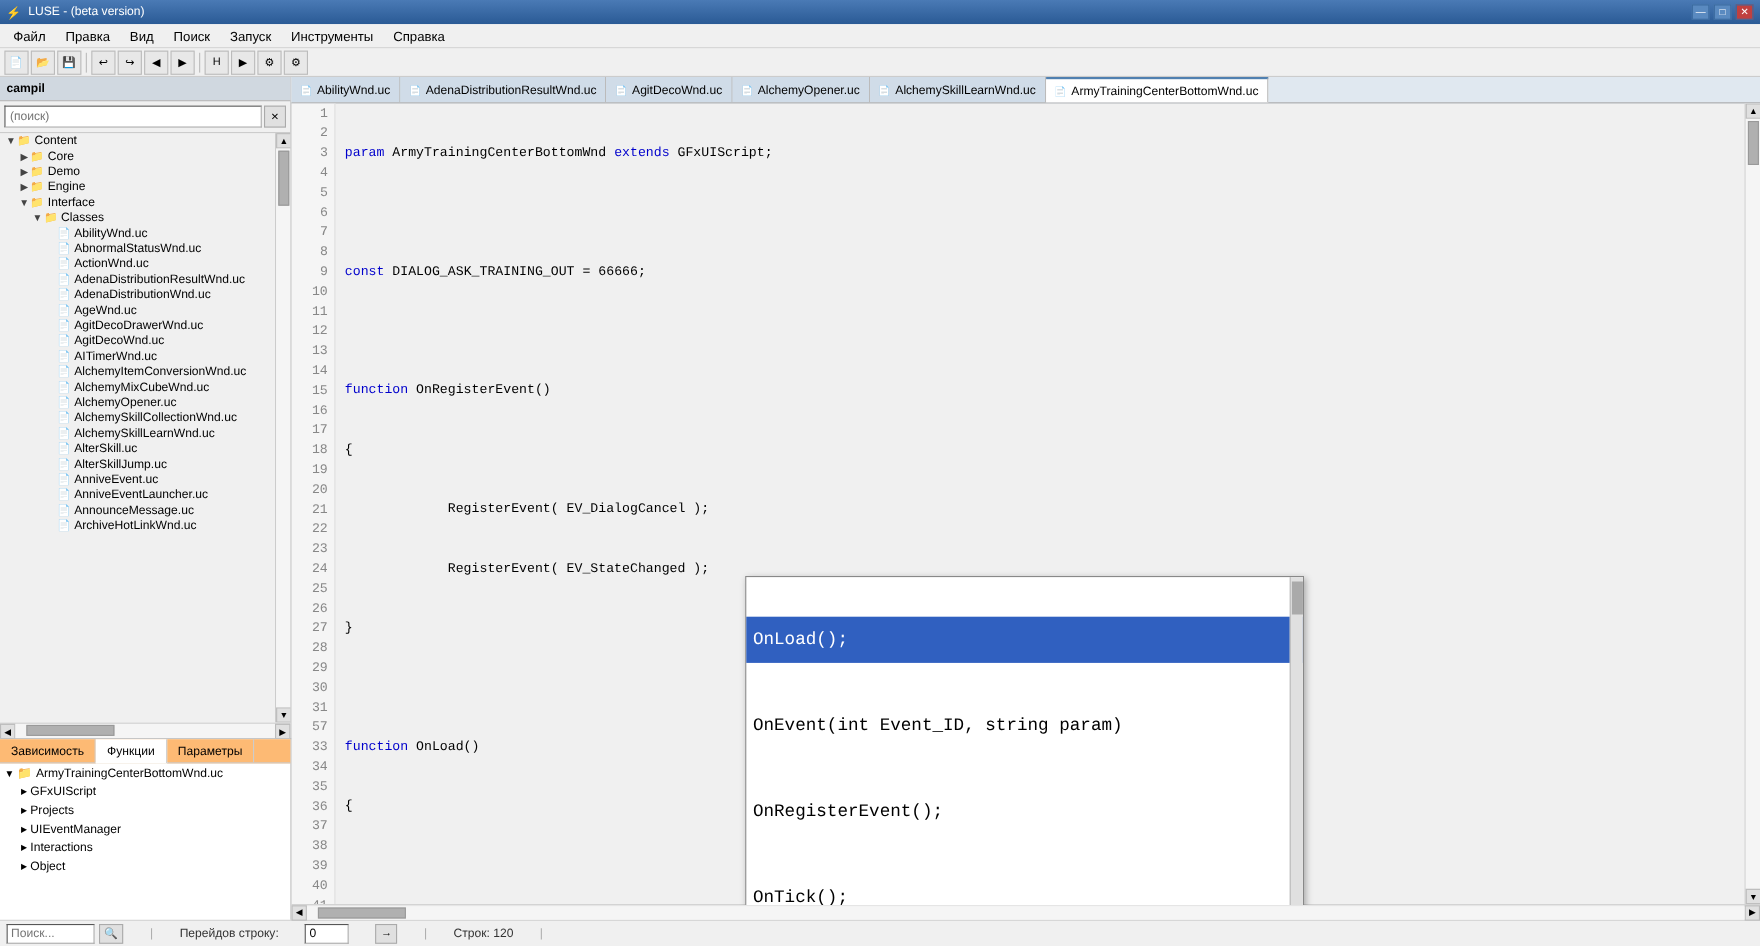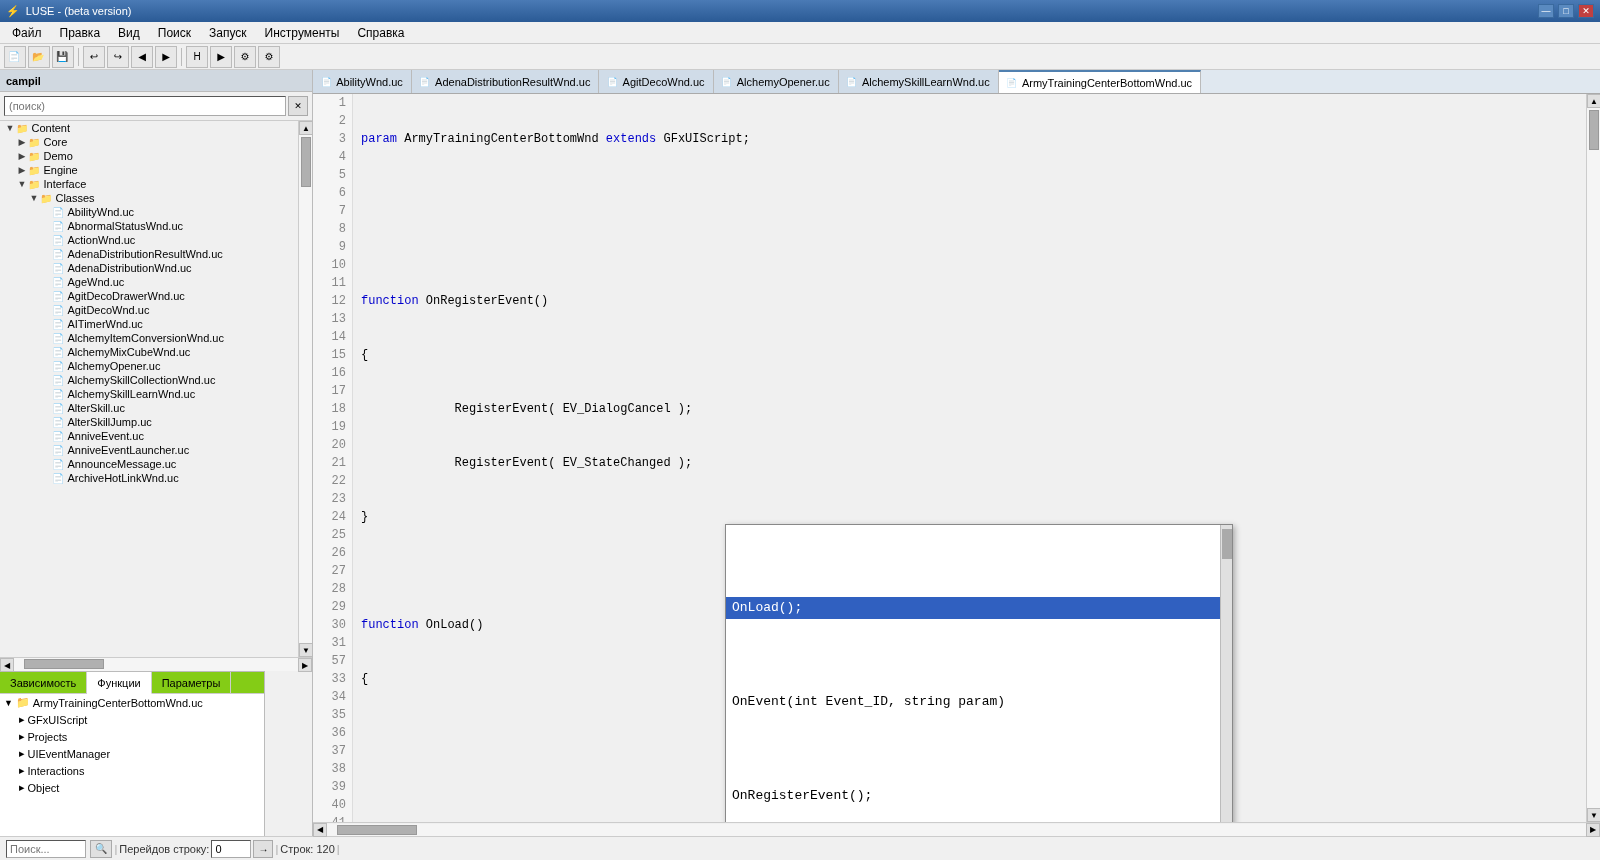--- a/index.html
+++ b/index.html
@@ -113,21 +113,21 @@
       width: 265px;
       background: white;
       border-right: 1px solid #bbb;
       border-top: 1px solid #bbb;
       display: flex;
       flex-direction: column;
       height: 165px;
     }
     #bottom-tabs {
       display: flex;
-      background: #84cc16;
+      background: #fdba74;
       border-bottom: 1px solid #ccc;
       height: 22px;
     }
     .bottom-tab {
       padding: 2px 10px;
       font-size: 11px;
       cursor: pointer;
       border-right: 1px solid #ccc;
       display: flex; align-items: center;
     }
@@ -211,26 +211,25 @@
       position: absolute;
       left: 372px;
       top: 430px;
       width: 508px;
       background: white;
       border: 1px solid #888;
       z-index: 100;
       box-shadow: 2px 2px 6px rgba(0,0,0,0.3);
     }
     .ac-item {
-      padding: 2px 6px;
+      padding: 12px 6px;
       font-family: 'Courier New', monospace;
-      font-size: 13px;
+      font-size: 16px;
       cursor: pointer;
       white-space: nowrap;
-      margin-top: 36px;
     }
     .ac-item.selected { background: #3060c0; color: white; }
     .ac-scrollbar {
       position: absolute;
       right: 0; top: 0; bottom: 0;
       width: 12px;
       background: #e0e0e0;
       border-left: 1px solid #bbb;
     }
     .ac-scroll-thumb {
@@ -269,21 +268,21 @@
 
     
     #status-bar {
       height: 24px;
       background: #f0f0f0;
       border-top: 1px solid #ccc;
       display: flex;
       align-items: center;
       padding: 0 6px;
       font-size: 11px;
-      gap: 2px;
+      gap: 24px;
     }
     .status-search {
       display: flex;
       align-items: center;
       gap: 4px;
     }
     .status-input {
       height: 18px;
       border: 1px inset #aaa;
       background: white;
@@ -334,21 +333,21 @@
       cursor: pointer;
     }
     #tree-inner {
       flex: 1;
       overflow: auto;
     }
 
     .left-panel-outer {
       display: flex;
       flex-direction: column;
-      width: 313px;
+      width: 265px;
       border-right: 1px solid #bbb;
     }
 
     .right-main {
       flex: 1;
       display: flex;
       flex-direction: column;
     }
     .editor-with-scroll {
       flex: 1;
@@ -714,20 +713,21 @@
         <span class="line-num">38</span>
         <span class="line-num">39</span>
         <span class="line-num">40</span>
         <span class="line-num">41</span>
 
       </div>
 
       <div id="code-content">
         <div class="code-line"><span class="kw">param</span><span class="normal"> ArmyTrainingCenterBottomWnd </span><span class="kw">extends</span><span class="normal"> GFxUIScript;</span></div>
         <div class="code-line"></div>
+        <div class="code-line"><span class="kw">const</span><span class="normal"> DIALOG_ASK_TRAINING_OUT = 66666;</span></div>
         <div class="code-line"></div>
         <div class="code-line"><span class="kw">function</span><span class="normal"> OnRegisterEvent()</span></div>
         <div class="code-line"><span class="normal">{</span></div>
         <div class="code-line"><span class="normal">             RegisterEvent( EV_DialogCancel );</span></div>
         <div class="code-line"><span class="normal">             RegisterEvent( EV_StateChanged );</span></div>
         <div class="code-line"><span class="normal">}</span></div>
         <div class="code-line"></div>
         <div class="code-line"><span class="kw">function</span><span class="normal"> OnLoad()</span></div>
         <div class="code-line"><span class="normal">{</span></div>
         
@@ -758,20 +758,21 @@
         
         
         
         
 
         
         <div id="autocomplete">
           <div class="ac-item selected">OnLoad();</div>
           <div class="ac-item">OnEvent(int Event_ID, string param)</div>
           <div class="ac-item">OnRegisterEvent();</div>
+          <div class="ac-item">OnTick();</div>
           <div class="ac-item">OnShow();</div>
           
           
           
           
           
           
           
           <div class="ac-scrollbar">
             <div class="ac-scroll-thumb"></div>

